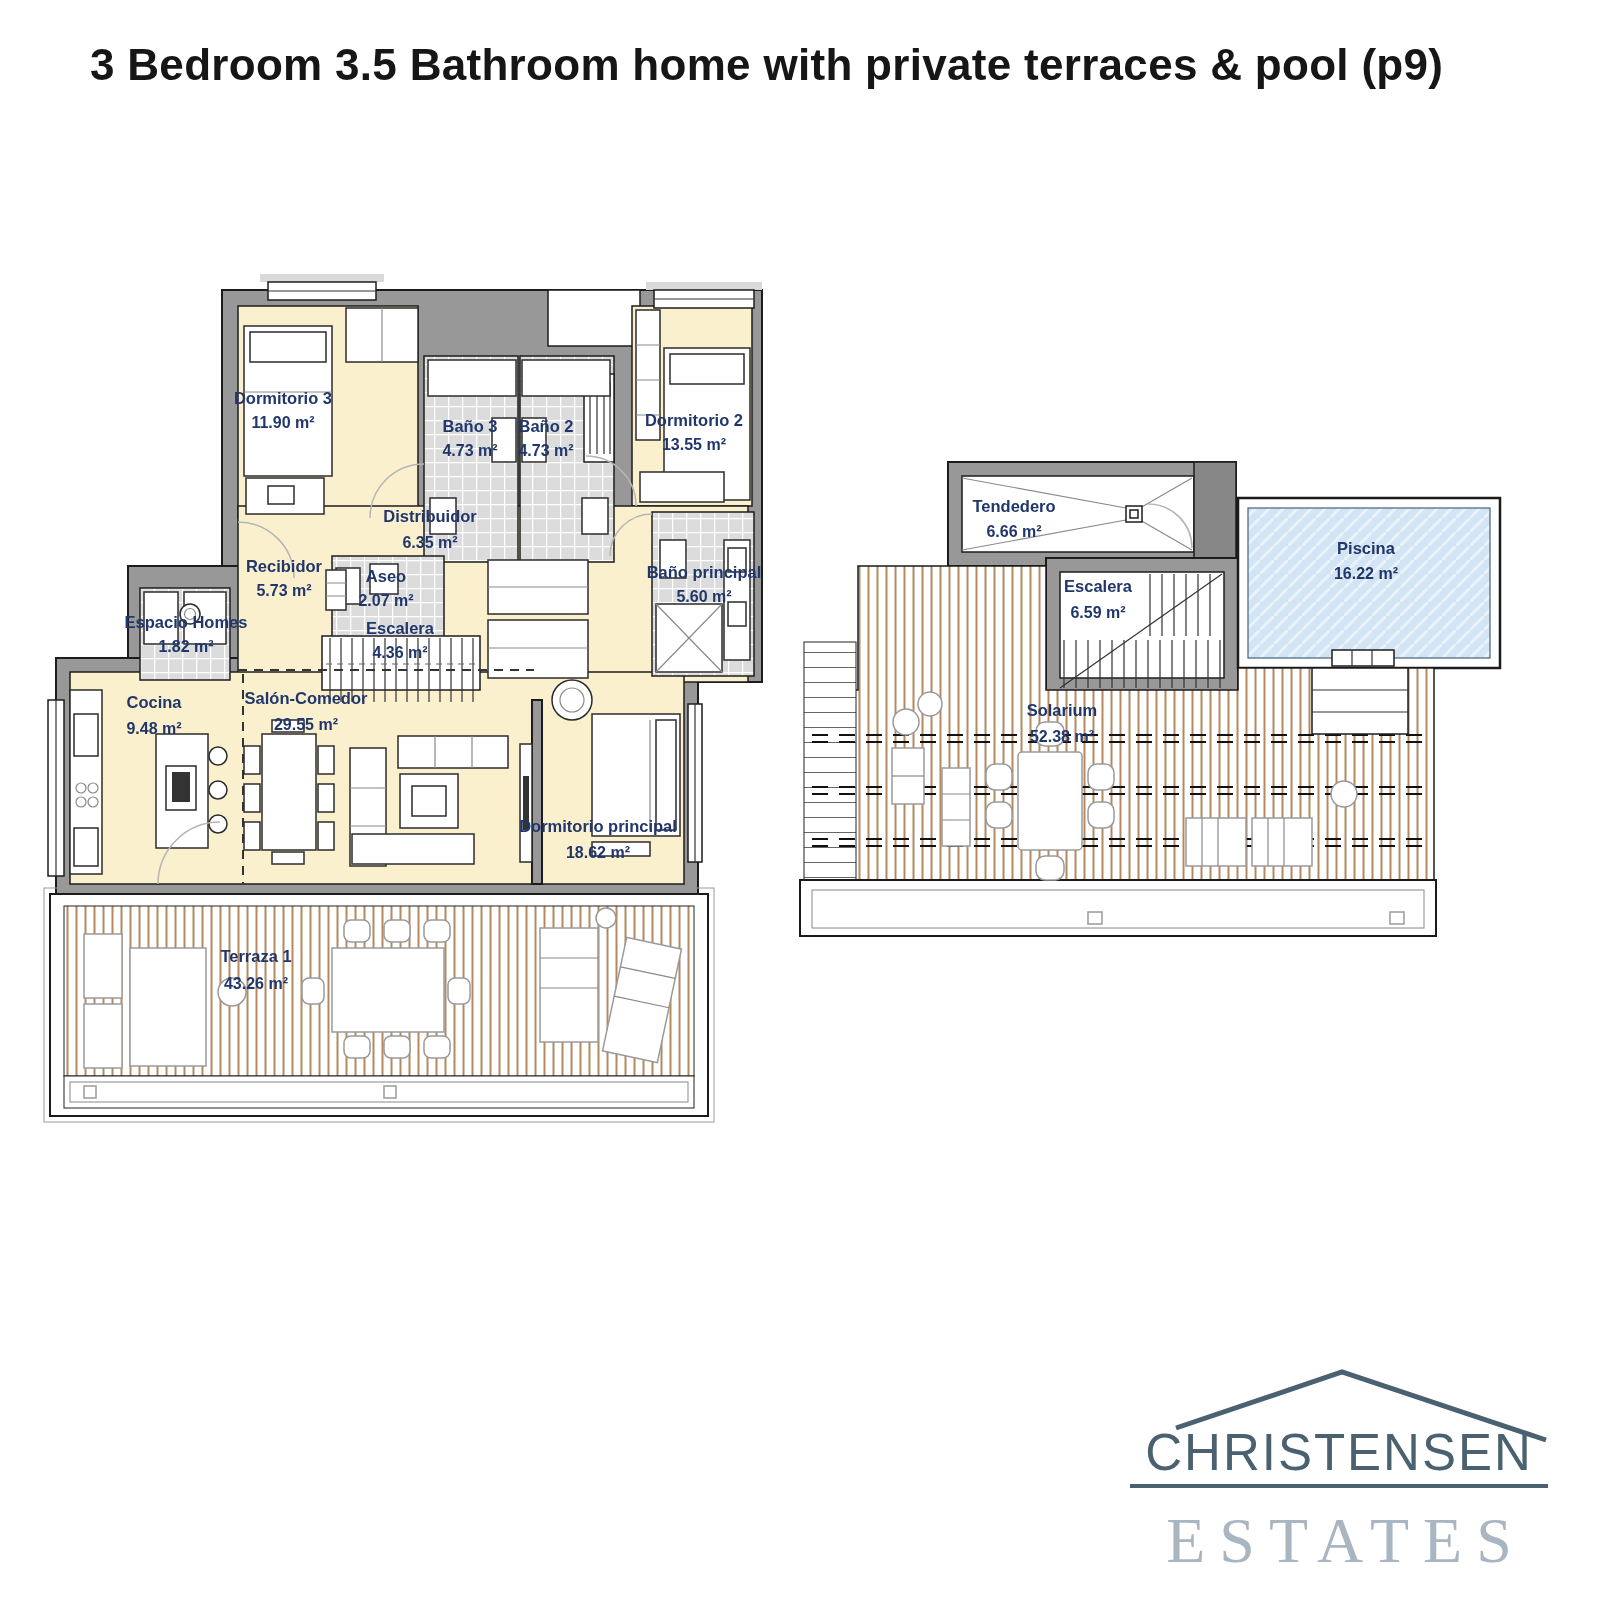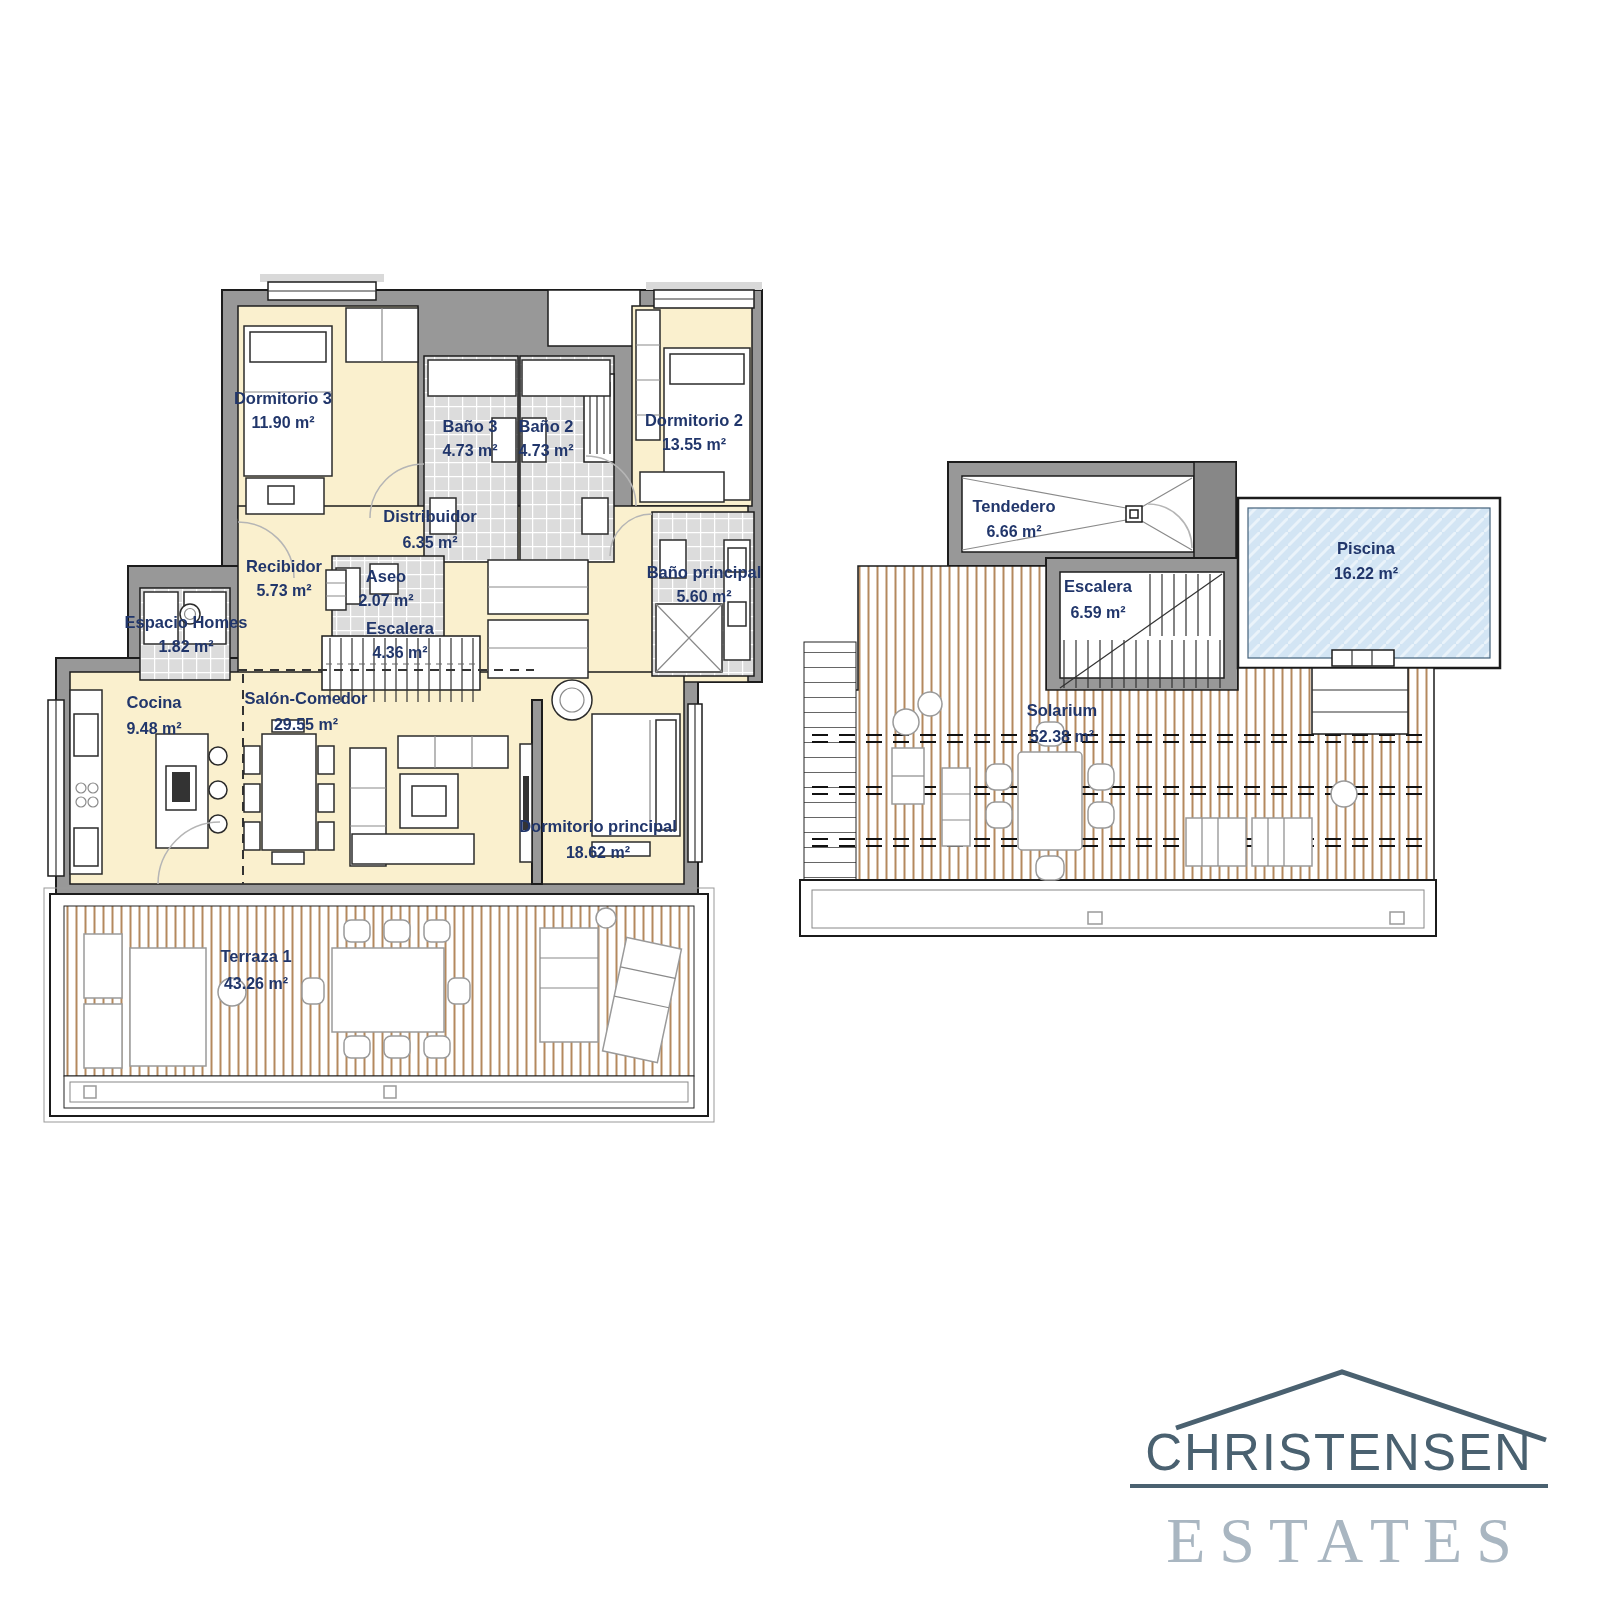--- a/index.html
+++ b/index.html
@@ -22,20 +22,21 @@
   .grey{stroke:#8a8a8a;stroke-width:1.2;fill:none;}
   .lbl{font:700 16.5px "Liberation Sans",sans-serif;fill:#21366B;text-anchor:middle;}
   .lbl2{font:700 16px "Liberation Sans",sans-serif;fill:#21366B;text-anchor:middle;}
   .logo1{font:400 51px "Liberation Sans",sans-serif;fill:#4A6170;text-anchor:middle;letter-spacing:2px;}
   .logo2{font:400 64px "Liberation Serif",serif;fill:#A9B6C1;text-anchor:middle;letter-spacing:14px;}
 </style>
 </head>
 <body>
 
 <div id="page">
+  <div class="title">3 Bedroom 3.5 Bathroom home with private terraces &amp; pool (p9)</div>
 
   <svg width="1600" height="1600" viewBox="0 0 1600 1600">
     <defs>
       <pattern id="tile" width="14" height="14" patternUnits="userSpaceOnUse">
         <rect width="14" height="14" fill="#dcdcdc"></rect>
         <path d="M0 0H14M0 0V14" stroke="#ffffff" stroke-width="2.5"></path>
       </pattern>
       <pattern id="deck" width="9" height="12" patternUnits="userSpaceOnUse">
         <rect width="9" height="12" fill="#ffffff"></rect>
         <path d="M4.5 0V12" stroke="#B4895E" stroke-width="2"></path>

